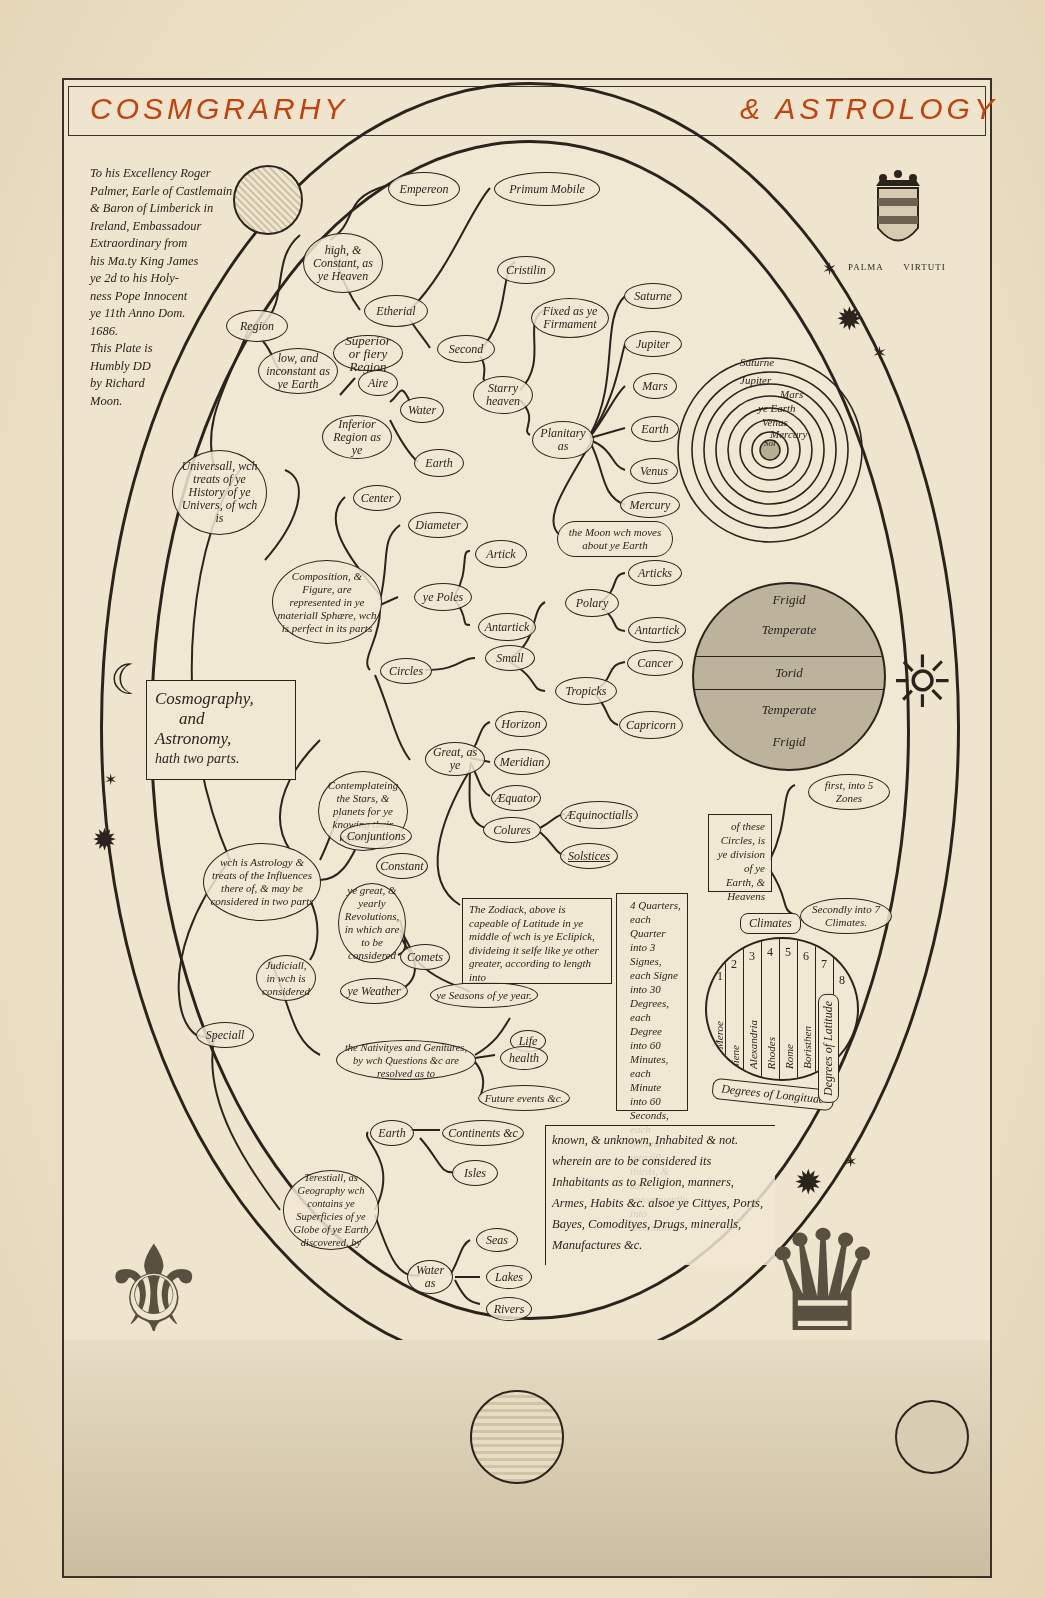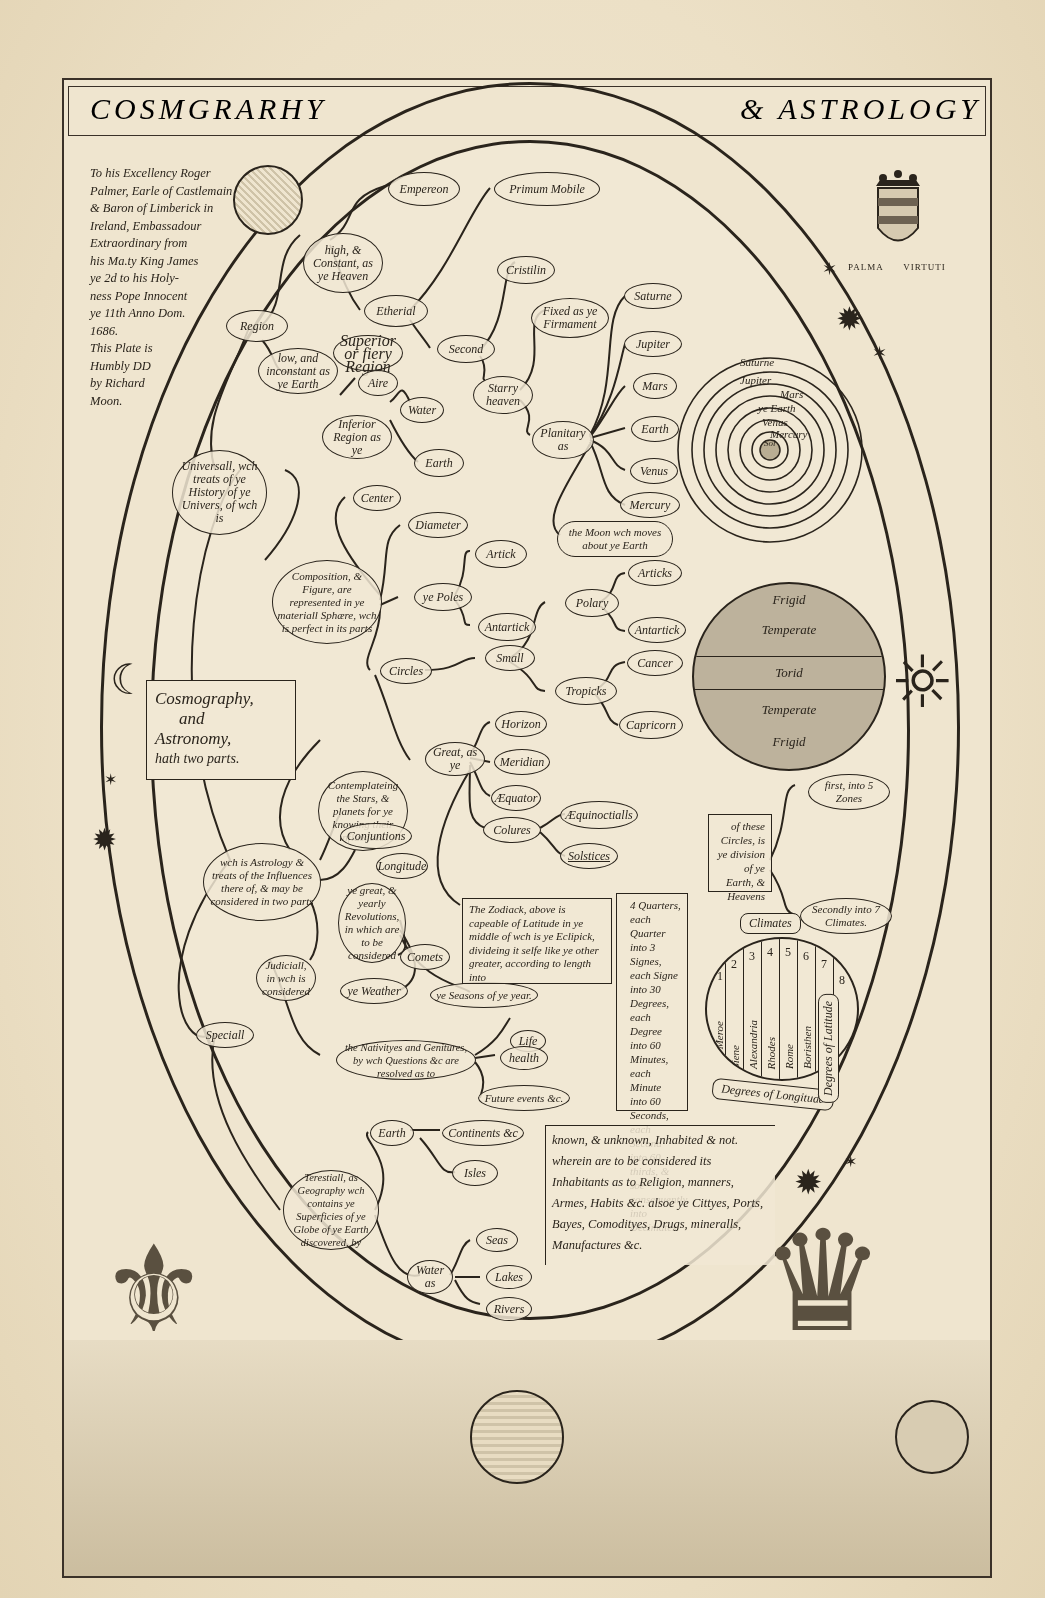--- a/index.html
+++ b/index.html
@@ -1,20 +1,20 @@
 <!DOCTYPE html>
 <html><head>
 <meta charset="utf-8">
 <style>
   html,body{margin:0;padding:0;background:#f4efe4;}
   body{width:1045px;height:1598px;position:relative;overflow:hidden;font-family:"DejaVu Serif",serif;color:#2a241c;}
   .paper{position:absolute;left:0;top:0;width:1045px;height:1598px;background:radial-gradient(ellipse at 50% 45%,#f1e8d4 0%,#ece0c6 60%,#e3d4b4 100%);}
   .plate{position:absolute;left:62px;top:78px;width:930px;height:1500px;border:2px solid #3a3128;box-sizing:border-box;background:#efe5cf;}
   .titlebar{position:absolute;left:68px;top:86px;width:918px;height:50px;border:1.5px solid #3a3128;box-sizing:border-box;}
-  .title-left,.title-right{position:absolute;top:92px;font-family:Liberation Serif, serif;font-style:italic;font-size:30px;letter-spacing:4px;color:#000000;}
+  .title-left,.title-right{position:absolute;top:92px;font-family:Liberation Sans, sans-serif;font-style:italic;font-size:30px;letter-spacing:4px;color:#c2410c;}
   .title-left{left:90px;}
   .title-right{left:740px;}
   .dedication{position:absolute;left:90px;top:165px;width:180px;font-family:"Liberation Serif",serif;font-style:italic;font-size:12.5px;line-height:17.5px;color:#2a241c;}
   .oval{position:absolute;left:100px;top:82px;width:860px;height:1290px;border:3px solid #2a241c;border-radius:50%;box-sizing:border-box;}
   .oval-inner{position:absolute;left:150px;top:140px;width:760px;height:1180px;border:3px solid #2a241c;border-radius:50%;box-sizing:border-box;background:#f1e8d4;}
   svg.links{position:absolute;left:0;top:0;}
   .node{position:absolute;border:1.6px solid #2a241c;border-radius:50%;display:flex;align-items:center;justify-content:center;text-align:center;font-family:"Liberation Serif",serif;font-style:italic;font-size:12px;line-height:13px;background:rgba(241,232,212,0.85);box-sizing:border-box;padding:2px 4px;color:#2a241c;}
   .box{position:absolute;border:1.6px solid #2a241c;font-family:"Liberation Serif",serif;font-style:italic;font-size:12px;line-height:15px;padding:4px 6px;box-sizing:border-box;background:rgba(241,232,212,0.85);color:#2a241c;}
   .banner{position:absolute;left:146px;top:680px;width:150px;height:100px;border:1.6px solid #2a241c;font-family:"Liberation Serif",serif;font-style:italic;font-size:17px;line-height:20px;padding:8px;box-sizing:border-box;background:#f1e8d4;}
   .figure{position:absolute;font-size:11px;font-family:"Liberation Serif",serif;font-style:italic;}
@@ -190,21 +190,21 @@
 <div class="node" style="left:226px;top:310px;width:62px;height:32px;">Region</div>
 <div class="node" style="left:303px;top:233px;width:80px;height:60px;">high, &amp; Constant, as ye Heaven</div>
 <div class="node" style="left:258px;top:348px;width:80px;height:46px;">low, and inconstant as ye Earth</div>
 <div class="node" style="left:388px;top:172px;width:72px;height:34px;">Empereon</div>
 <div class="node" style="left:494px;top:172px;width:106px;height:34px;">Primum Mobile</div>
 <div class="node" style="left:364px;top:295px;width:64px;height:32px;">Etherial</div>
 <div class="node" style="left:497px;top:256px;width:58px;height:28px;">Cristilin</div>
 <div class="node" style="left:437px;top:335px;width:58px;height:28px;">Second</div>
 <div class="node" style="left:531px;top:298px;width:78px;height:40px;">Fixed as ye Firmament</div>
 <div class="node" style="left:473px;top:376px;width:60px;height:38px;">Starry heaven</div>
-<div class="node" style="left:333px;top:335px;width:70px;height:36px;font-size:16px;">Superior or fiery Region</div>
+<div class="node" style="left:333px;top:335px;width:70px;height:36px;font-size:13px;">Superior or fiery Region</div>
 <div class="node" style="left:358px;top:370px;width:40px;height:26px;">Aire</div>
 <div class="node" style="left:322px;top:415px;width:70px;height:44px;">Inferior Region as ye</div>
 <div class="node" style="left:400px;top:397px;width:44px;height:26px;">Water</div>
 <div class="node" style="left:414px;top:449px;width:50px;height:28px;">Earth</div>
 <div class="node" style="left:532px;top:421px;width:62px;height:38px;">Planitary as</div>
 <div class="node" style="left:624px;top:283px;width:58px;height:26px;">Saturne</div>
 <div class="node" style="left:624px;top:331px;width:58px;height:26px;">Jupiter</div>
 <div class="node" style="left:633px;top:373px;width:44px;height:26px;">Mars</div>
 <div class="node" style="left:631px;top:416px;width:48px;height:26px;">Earth</div>
 <div class="node" style="left:630px;top:458px;width:48px;height:26px;">Venus</div>
@@ -227,21 +227,21 @@
 <div class="node" style="left:425px;top:742px;width:60px;height:34px;">Great, as ye</div>
 <div class="node" style="left:495px;top:711px;width:52px;height:26px;">Horizon</div>
 <div class="node" style="left:494px;top:749px;width:56px;height:26px;">Meridian</div>
 <div class="node" style="left:491px;top:785px;width:50px;height:26px;">Æquator</div>
 <div class="node" style="left:483px;top:817px;width:58px;height:26px;">Colures</div>
 <div class="node" style="left:560px;top:801px;width:78px;height:28px;">Æquinoctialls</div>
 <div class="node" style="left:560px;top:843px;width:58px;height:26px;text-decoration:underline;">Solstices</div>
 <div class="node" style="left:318px;top:727px;width:90px;height:80px;font-size:11px;margin-top:44px;">Contemplateing the Stars, &amp; planets for ye knowing their influences.</div>
 <div class="node" style="left:203px;top:843px;width:118px;height:78px;font-size:11px;">wch is Astrology &amp; treats of the Influences there of, &amp; may be considered in two parts</div>
 <div class="node" style="left:340px;top:823px;width:72px;height:26px;">Conjuntions</div>
-<div class="node" style="left:376px;top:853px;width:52px;height:26px;">Longitude</div>
+<div class="node" style="left:376px;top:853px;width:52px;height:26px;">Constant</div>
 <div class="node" style="left:338px;top:883px;width:68px;height:80px;font-size:11px;">ye great, &amp; yearly Revolutions, in which are to be considered</div>
 <div class="node" style="left:400px;top:944px;width:50px;height:26px;">Comets</div>
 <div class="node" style="left:256px;top:955px;width:60px;height:46px;font-size:11px;">Judiciall, in wch is considered</div>
 <div class="node" style="left:340px;top:978px;width:68px;height:26px;">ye Weather</div>
 <div class="node" style="left:430px;top:982px;width:108px;height:26px;font-size:11px;">ye Seasons of ye year.</div>
 <div class="node" style="left:336px;top:1040px;width:140px;height:40px;font-size:10.5px;">the Nativityes and Genitures, by wch Questions &amp;c are resolved as to</div>
 <div class="node" style="left:510px;top:1030px;width:36px;height:22px;text-align:center;">Life</div>
 <div class="node" style="left:500px;top:1046px;width:48px;height:24px;">health</div>
 <div class="node" style="left:478px;top:1085px;width:92px;height:26px;font-size:11px;">Future events &amp;c.</div>
 <div class="node" style="left:196px;top:1022px;width:58px;height:26px;">Speciall</div>

